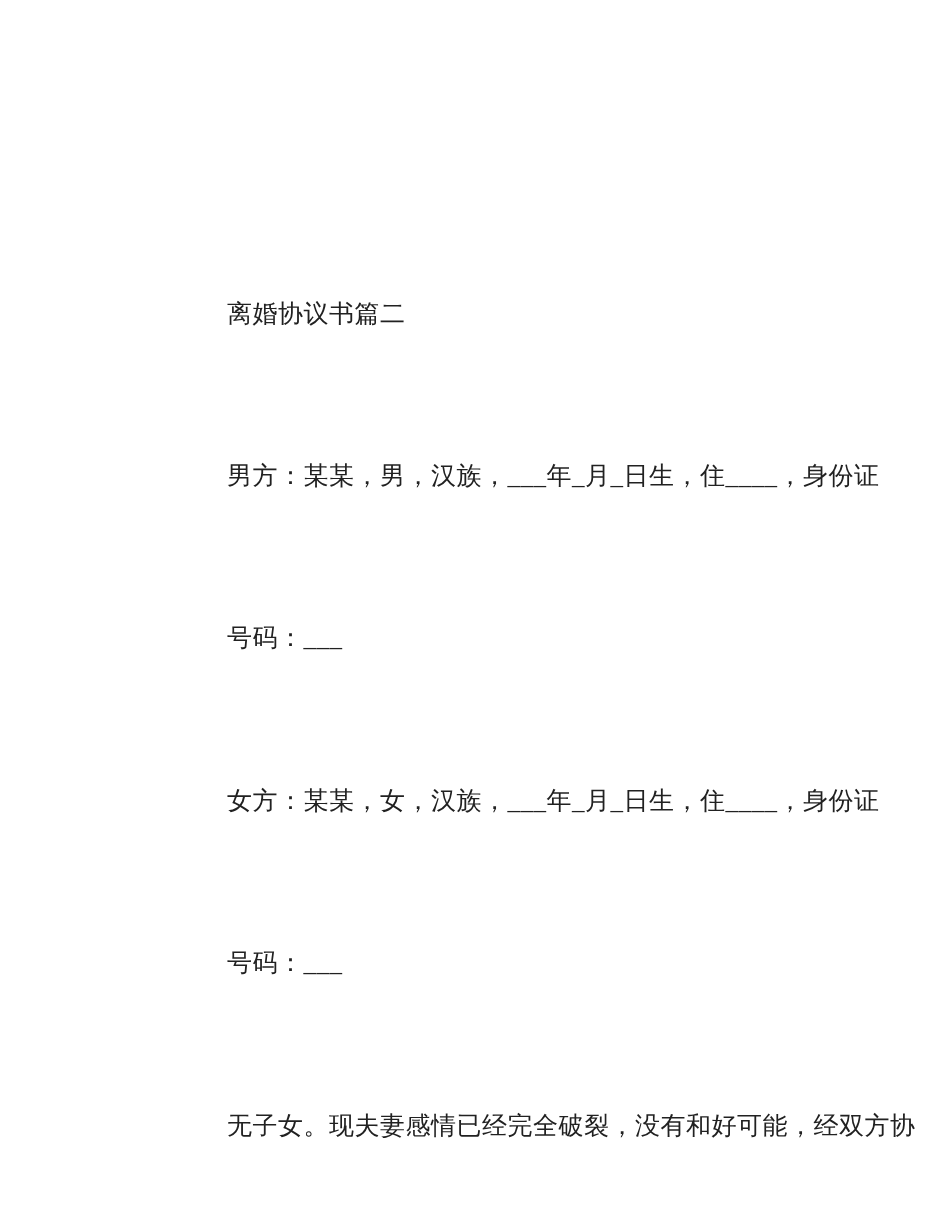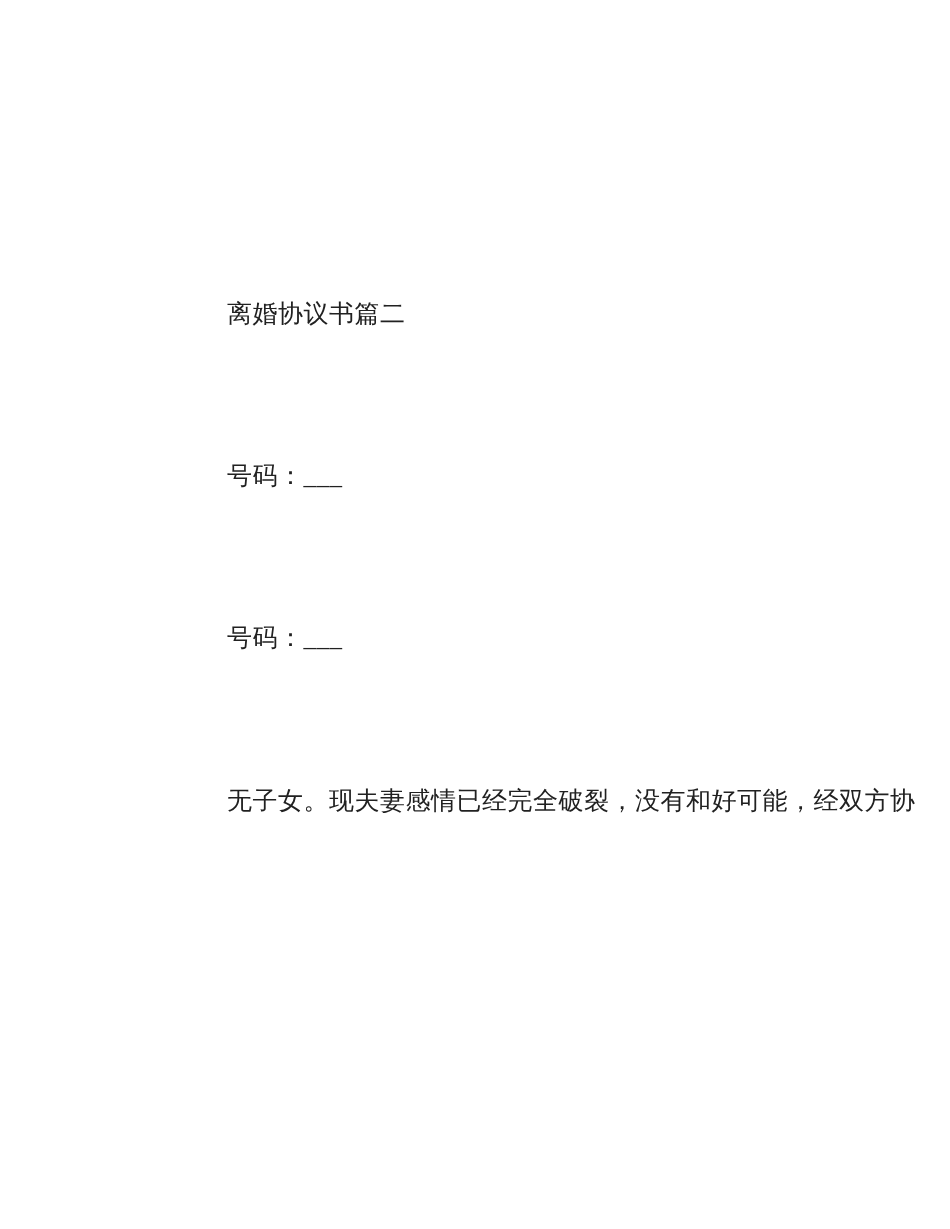--- a/index.html
+++ b/index.html
@@ -29,21 +29,23 @@
     height: 50.8px;
     overflow: visible;
   }
 </style>
 </head>
 <body>
 
 <div class="page">
   <div class="doc-text">
     <div class="doc-line">离婚协议书篇二</div>
+    <div class="doc-line">男方：某某，男，汉族，___年_月_日生，住____，身份证</div>
     <div class="doc-line">号码：___</div>
+    <div class="doc-line">女方：某某，女，汉族，___年_月_日生，住____，身份证</div>
     <div class="doc-line">号码：___</div>
     <div class="doc-line">无子女。现夫妻感情已经完全破裂，没有和好可能，经双方协</div>
     
     
     
     
     
     
     
     

